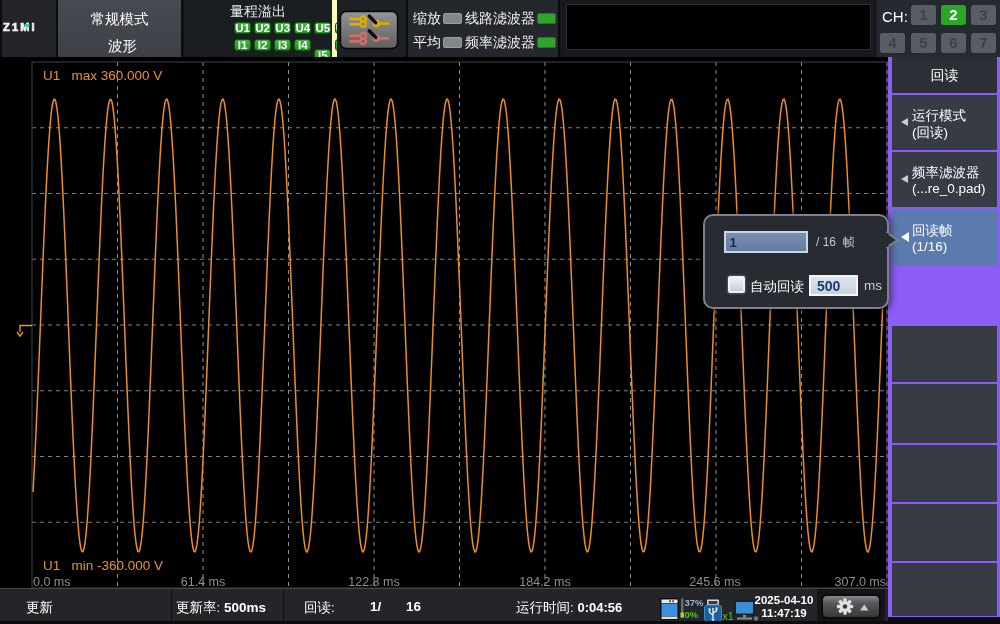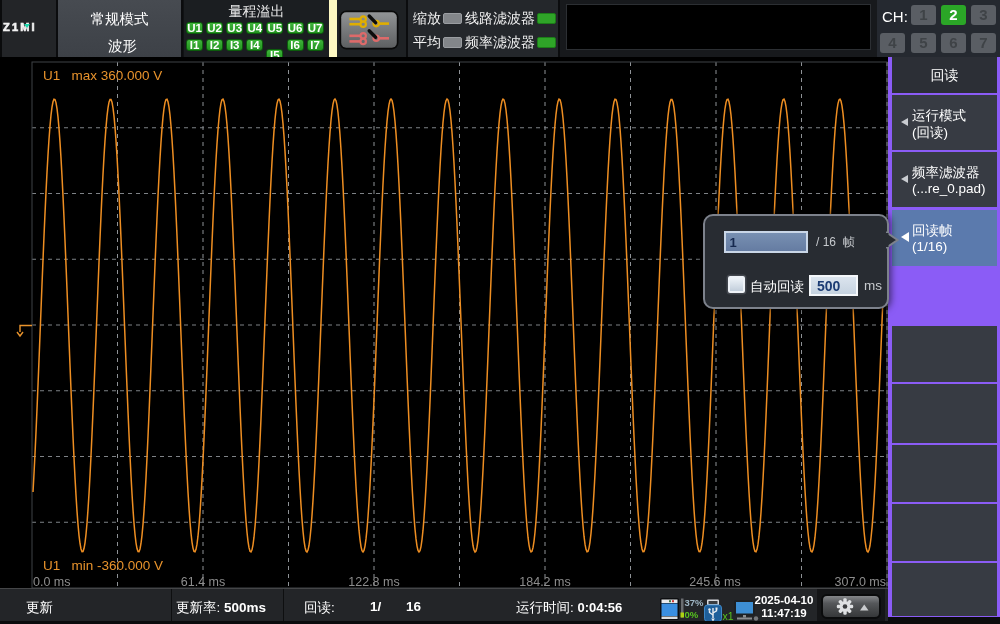--- a/index.html
+++ b/index.html
@@ -4,23 +4,23 @@
 *{margin:0;padding:0;box-sizing:border-box;}
 html,body{width:1000px;height:624px;background:#000;font-family:"Liberation Sans",sans-serif;overflow:hidden;}
 #screen{position:relative;width:1000px;height:624px;background:#000;}
 .abs{position:absolute;}
 
 #topbar{left:0;top:0;width:1000px;height:57px;background:#101214;}
 #logobg{left:0;top:0;width:56px;height:57px;background:#232528;border-left:2px solid #0a0b0c;}
 #logo{left:3px;top:21px;color:#f5f5f5;font-size:11px;font-weight:bold;letter-spacing:2.2px;-webkit-text-stroke:0.7px #f0f0f0;}
 #logotri{left:23.5px;top:24px;width:0;height:0;border-left:3.2px solid transparent;border-right:3.2px solid transparent;border-top:4px solid #1bd8ac;z-index:5;}
 #modebtn{left:56px;top:0;width:127px;height:57px;background:linear-gradient(#474b51,#3d4147);border-left:2px solid #0b0c0e;border-right:2px solid #0b0c0e;color:#fff;font-size:14.5px;text-align:center;}
-#sec-range{left:184px;top:0;width:153px;height:57px;background:#1b1e21;border-right:8px solid #fef9c3;}
+#sec-range{left:184px;top:0;width:153px;height:57px;background:#1b1e21;border-right:5px solid #fef9c3;}
 #sec-range .title{position:absolute;left:0;top:3px;width:100%;text-align:center;color:#e8e8e8;font-size:14px;}
-.badge{position:absolute;width:17px;height:12px;background:linear-gradient(#3fb43a,#22941f);border:1px solid #0c5c0c;border-radius:3px;color:#fff;font-size:11.5px;font-weight:bold;text-align:center;line-height:10.5px;}
+.badge{position:absolute;width:17px;height:12px;background:linear-gradient(#3fb43a,#22941f);border:1px solid #0c5c0c;border-radius:3px;color:#fff;font-size:11.5px;font-weight:bold;text-align:center;line-height:10.5px;margin-left:48px;}
 #sec-icon{left:337px;top:0;width:71px;height:57px;background:#1e2124;border-right:2px solid #0b0c0e;}
 #sec-filter{left:408px;top:0;width:152px;height:57px;background:#24272b;border-right:2px solid #0b0c0e;}
 .flabel{position:absolute;color:#f2f2f2;font-size:14px;}
 .chip{position:absolute;width:19px;height:11px;border-radius:2px;}
 .chip.gray{background:#83868a;border:1px solid #9a9da1;}
 .chip.green{background:#2fa428;border:1px solid #1c7d18;}
 #sec-black{left:560px;top:0;width:317px;height:57px;background:#17191c;}
 #blackbox{left:566px;top:4px;width:305px;height:46px;background:#000;border:1px solid #2c2f33;}
 #sec-ch{left:877px;top:0;width:123px;height:57px;background:#252930;}
 #chlabel{left:882px;top:8px;color:#fff;font-size:15px;}

